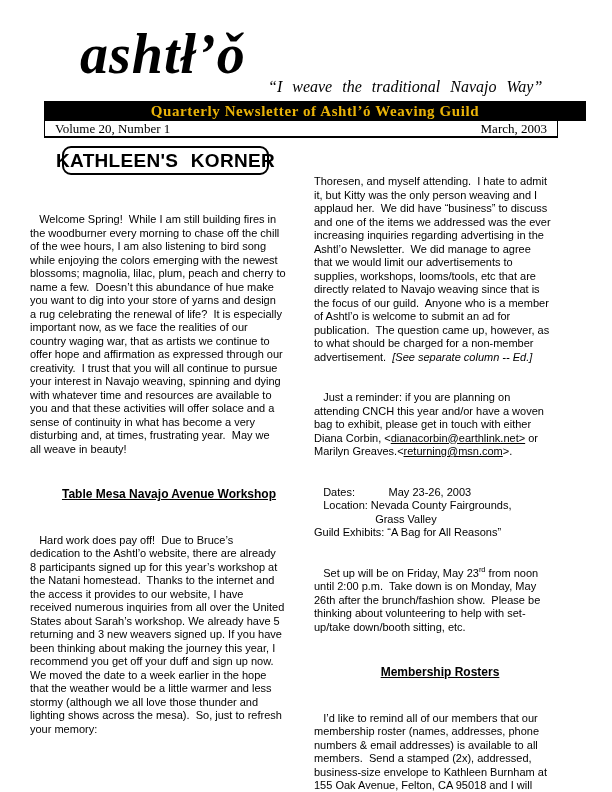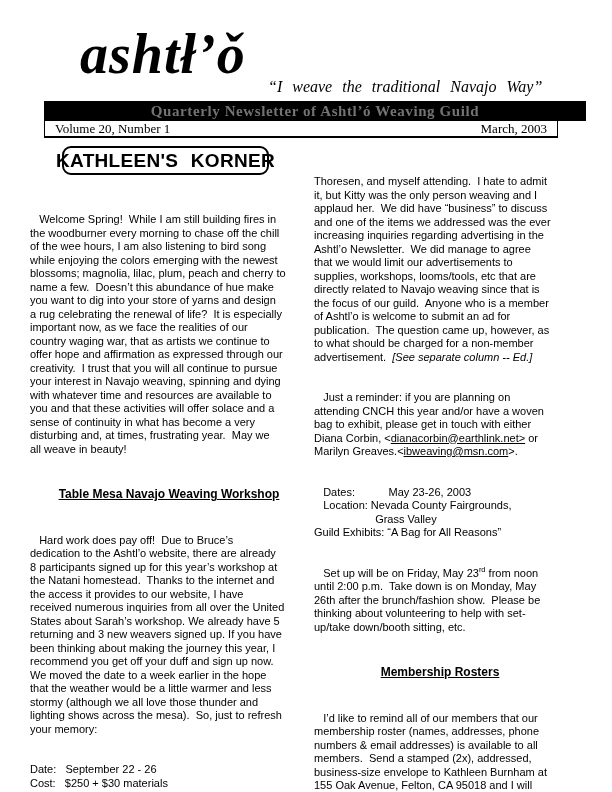--- a/index.html
+++ b/index.html
@@ -16,21 +16,21 @@
     font-style:italic; font-weight:bold; font-size:56px; line-height:1;
     letter-spacing:1px;
   }
   .tagline {
     left:268px; top:78px;
     font-family:"Liberation Serif","DejaVu Serif",serif;
     font-style:italic; font-size:16px; word-spacing:6px; white-space:nowrap;
   }
   .banner {
     left:44px; top:101px; width:542px; height:20px;
-    background:#000; color:#737373; text-align:center; line-height:20px;
+    background:#000; color:#eab308; text-align:center; line-height:20px;
     font-family:"Liberation Serif","DejaVu Serif",serif;
     font-weight:bold; font-size:15px; letter-spacing:0.6px;
   }
   .vol-row {
     left:44px; top:121px; width:514px; height:17px; box-sizing:border-box;
     border:1px solid #000; border-top:none; border-bottom:2px solid #000;
     display:flex; justify-content:space-between; align-items:center;
     padding:0 10px;
     font-family:"Liberation Serif","DejaVu Serif",serif; font-size:13px;
   }
@@ -88,38 +88,36 @@
 important now, as we face the realities of our
 country waging war, that as artists we continue to
 offer hope and affirmation as expressed through our
 creativity.  I trust that you will all continue to pursue
 your interest in Navajo weaving, spinning and dying
 with whatever time and resources are available to
 you and that these activities will offer solace and a
 sense of continuity in what has become a very
 disturbing and, at times, frustrating year.  May we
 all weave in beauty!</p>
-  <h3 class="section">Table Mesa Navajo Weaving Workshop</h3>
+  <h3 class="section">Table Mesa Navajo Avenue Workshop</h3>
   <p>   Hard work does pay off!  Due to Bruce’s
 dedication to the Ashtl’o website, there are already
 8 participants signed up for this year’s workshop at
 the Natani homestead.  Thanks to the internet and
 the access it provides to our website, I have
 received numerous inquiries from all over the United
 States about Sarah’s workshop. We already have 5
 returning and 3 new weavers signed up. If you have
 been thinking about making the journey this year, I
 recommend you get off your duff and sign up now.
 We moved the date to a week earlier in the hope
 that the weather would be a little warmer and less
 stormy (although we all love those thunder and
 lighting shows across the mesa).  So, just to refresh
 your memory:</p>
-  <p class="details-workshop">Date:   September 22 - 26
-Cost:   $250 + $30 materials</p>
   
   
 </div>
 
 <div class="col col-right">
   <p><span>Thoresen, and myself attending.  I hate to admit
 it, but Kitty was the only person weaving and I
 applaud her.  We did have “business” to discuss
 and one of the items we addressed was the ever
 increasing inquiries regarding advertising in the
@@ -129,21 +127,21 @@
 directly related to Navajo weaving since that is
 the focus of our guild.  Anyone who is a member
 of Ashtl’o is welcome to submit an ad for
 publication.  The question came up, however, as
 to what should be charged for a non-member
 advertisement.  </span><span class="i">[See separate column -- Ed.]</span></p>
   <p><span>   Just a reminder: if you are planning on
 attending CNCH this year and/or have a woven
 bag to exhibit, please get in touch with either
 Diana Corbin, &lt;</span><a class="u">dianacorbin@earthlink.net&gt;</a><span> or
-Marilyn Greaves.&lt;</span><a class="u">ibweaving@msn.com</a><span>&gt;.</span></p>
+Marilyn Greaves.&lt;</span><a class="u">returning@msn.com</a><span>&gt;.</span></p>
   <p class="details-cnch">   Dates:           May 23-26, 2003
    Location: Nevada County Fairgrounds,
                     Grass Valley
 Guild Exhibits: “A Bag for All Reasons”</p>
   <p><span>   Set up will be on Friday, May 23</span><span class="sup">rd</span><span> from noon
 until 2:00 p.m.  Take down is on Monday, May
 26th after the brunch/fashion show.  Please be
 thinking about volunteering to help with set-
 up/take down/booth sitting, etc.</span></p>
   <h3 class="section">Membership Rosters</h3>

